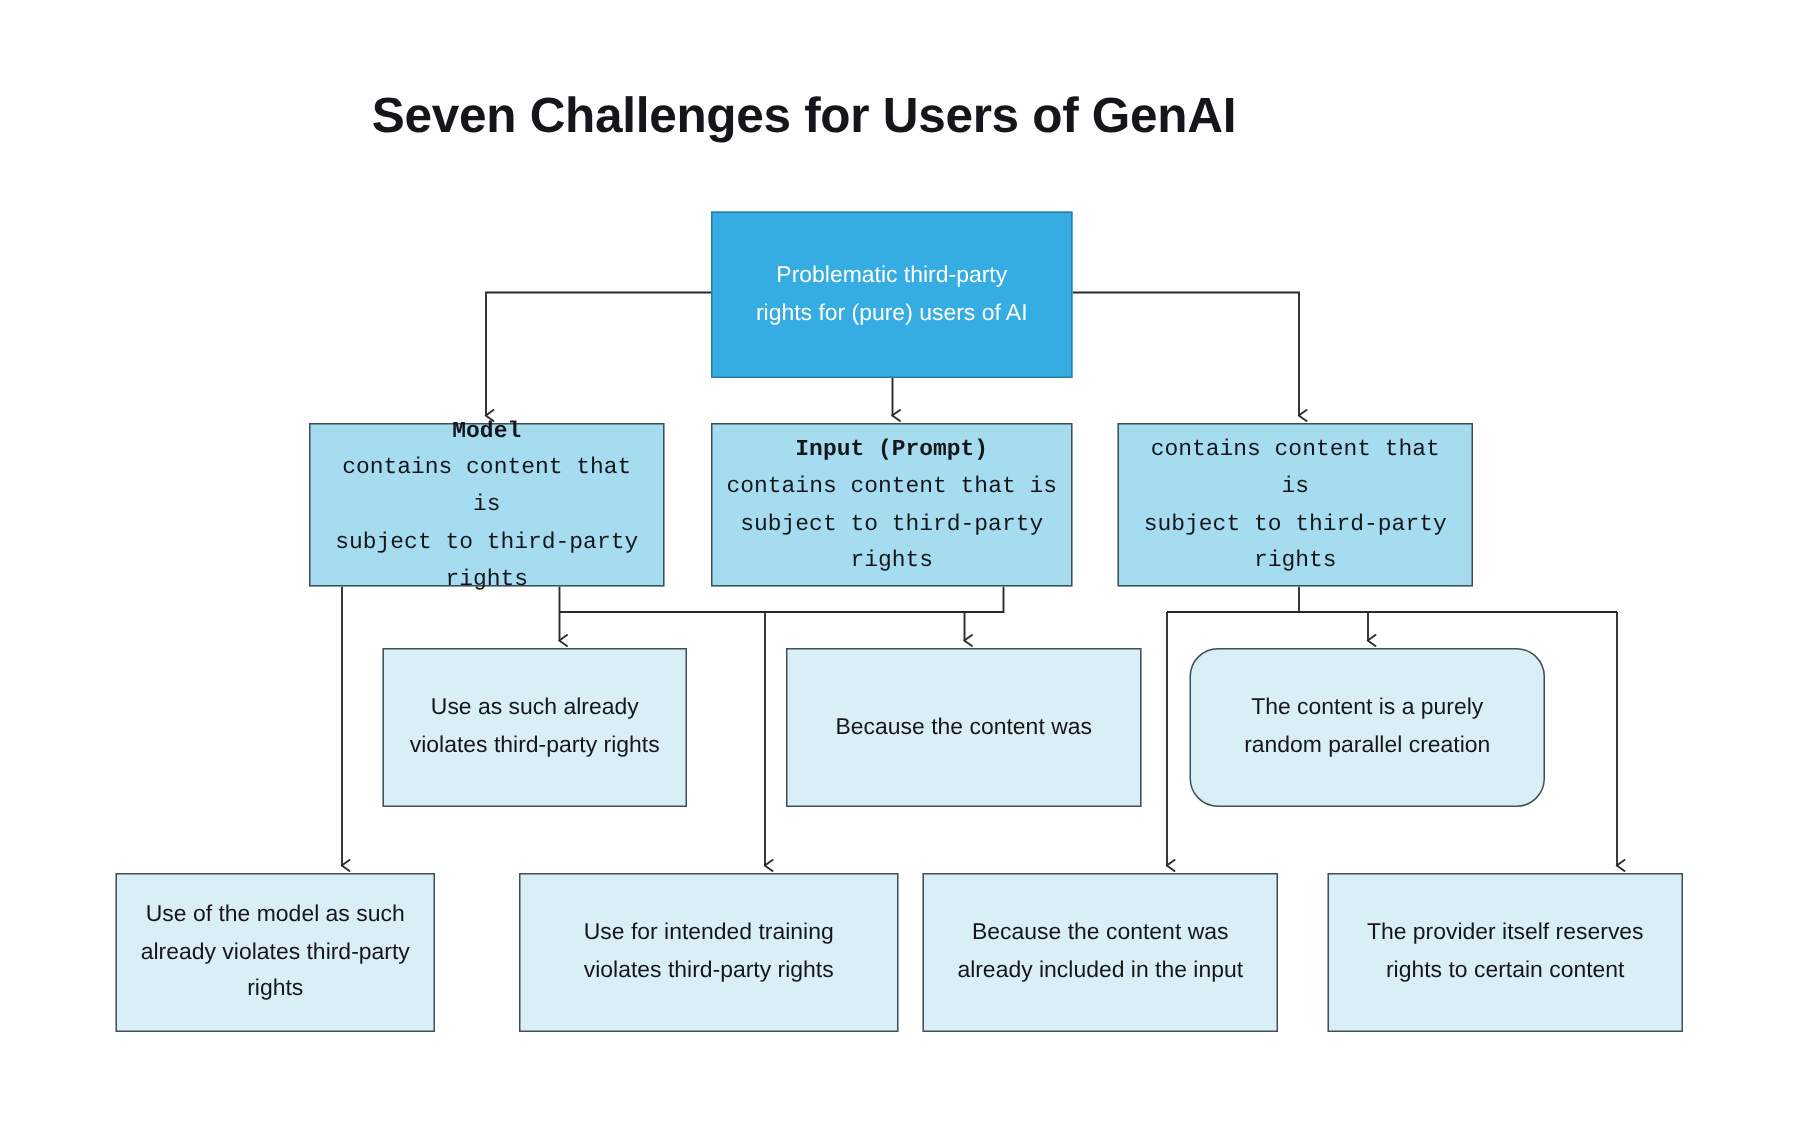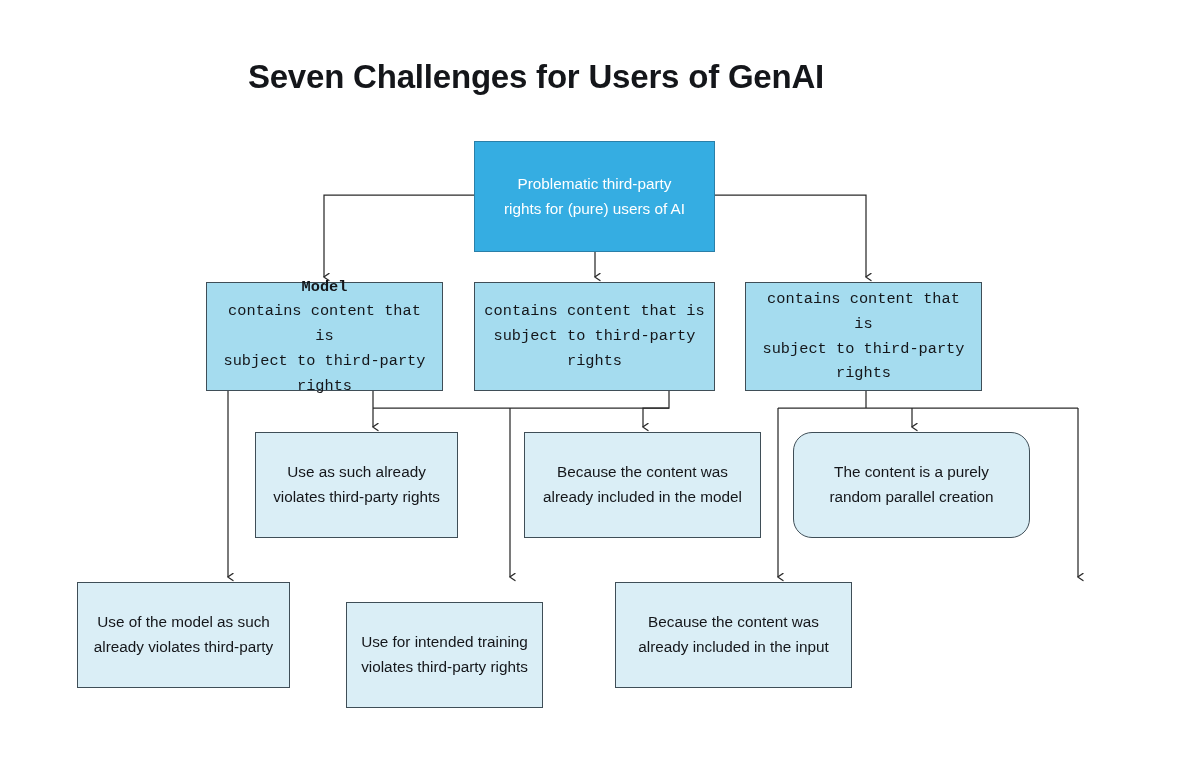--- a/index.html
+++ b/index.html
@@ -117,53 +117,58 @@
     <span class="ln">rights for (pure) users of AI</span>
   </div>
 
   <div class="node mid" style="left:206px; top:282px; width:237px; height:109px;">
     <span class="ln hd">Model</span>
     <span class="ln">contains content that is</span>
     <span class="ln">subject to third-party rights</span>
   </div>
 
   <div class="node mid" style="left:474px; top:282px; width:241px; height:109px;">
+    <span class="ln hd">Input (Prompt)</span>
     <span class="ln">contains content that is</span>
     <span class="ln">subject to third-party rights</span>
   </div>
 
   <div class="node mid" style="left:745px; top:282px; width:237px; height:109px;">
     <span class="ln">contains content that is</span>
     <span class="ln">subject to third-party rights</span>
   </div>
 
   <div class="node leaf" style="left:255px; top:432px; width:203px; height:106px;">
     <span class="ln">Use as such already</span>
     <span class="ln">violates third-party rights</span>
   </div>
 
   <div class="node leaf" style="left:524px; top:432px; width:237px; height:106px;">
     <span class="ln">Because the content was</span>
-    <span class="ln">already included in the model</span>
   </div>
 
   <div class="node leaf" style="left:793px; top:432px; width:237px; height:106px;border-radius:19px;">
     <span class="ln">The content is a purely</span>
     <span class="ln">random parallel creation</span>
   </div>
 
   <div class="node leaf" style="left:77px; top:582px; width:213px; height:106px;">
     <span class="ln">Use of the model as such</span>
     <span class="ln">already violates third-party</span>
+    <span class="ln">rights</span>
   </div>
 
-  <div class="node leaf" style="left:346px; top:582px; width:197px; height:106px;margin-top:20px;">
+  <div class="node leaf" style="left:346px; top:582px; width:253px; height:106px;">
     <span class="ln">Use for intended training</span>
     <span class="ln">violates third-party rights</span>
   </div>
 
   <div class="node leaf" style="left:615px; top:582px; width:237px; height:106px;">
     <span class="ln">Because the content was</span>
     <span class="ln">already included in the input</span>
   </div>
 
+  <div class="node leaf" style="left:885px; top:582px; width:237px; height:106px;">
+    <span class="ln">The provider itself reserves</span>
+    <span class="ln">rights to certain content</span>
+  </div>
 
 </div>
 
 </body></html>

